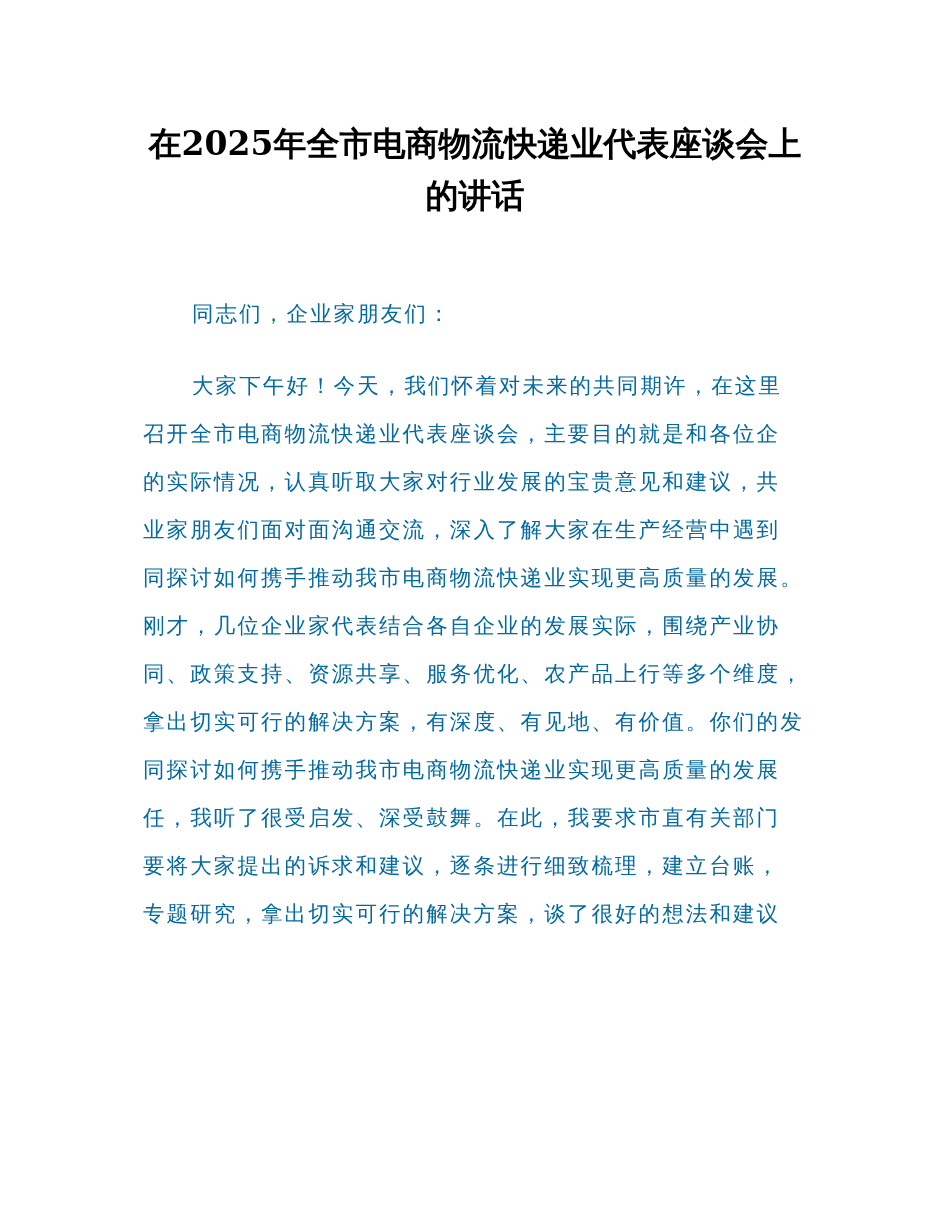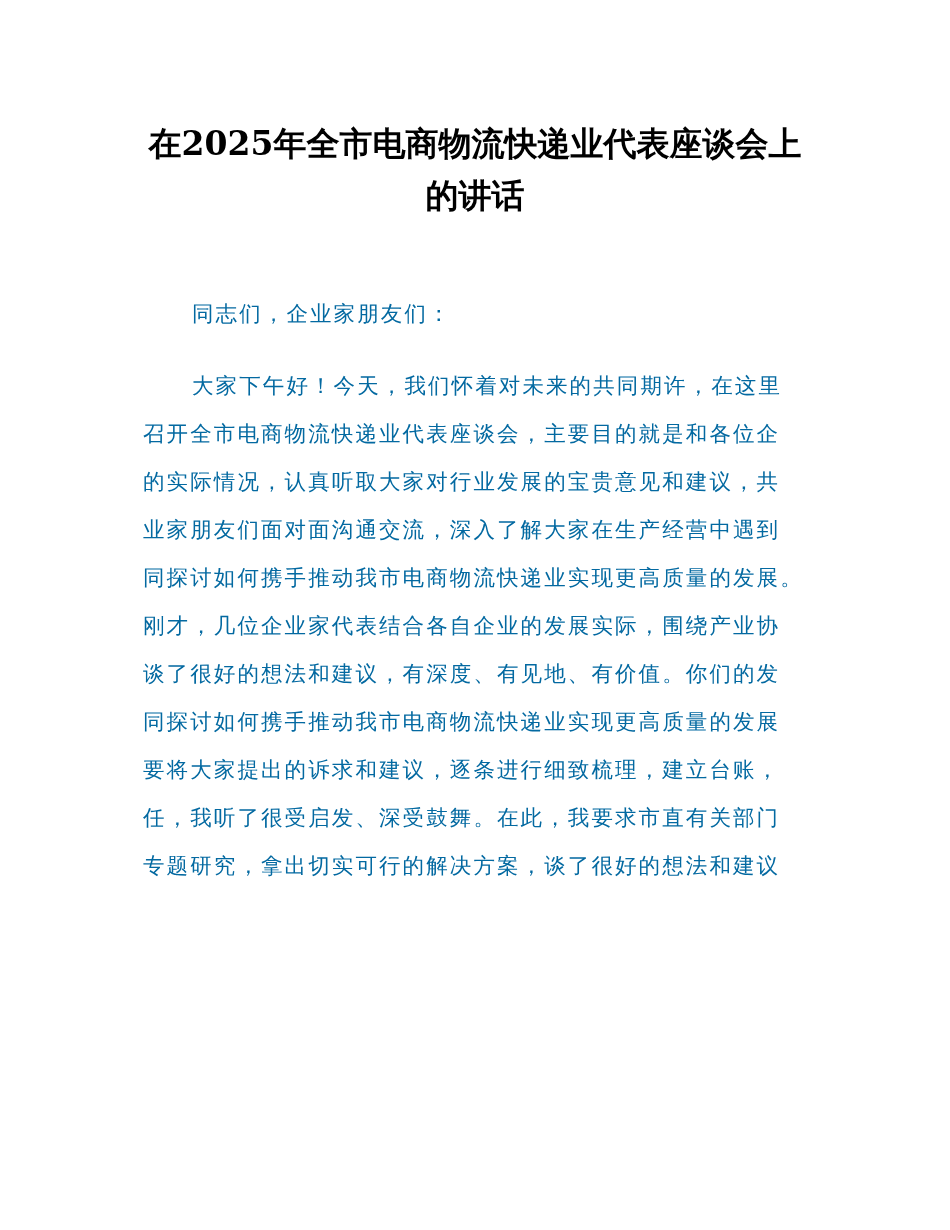--- a/index.html
+++ b/index.html
@@ -33,19 +33,20 @@
 
   <div class="body">
     <div class="line indent">同志们，企业家朋友们：</div>
     <div class="gap"></div>
     <div class="line indent">大家下午好！今天，我们怀着对未来的共同期许，在这里</div>
     <div class="line">召开全市电商物流快递业代表座谈会，主要目的就是和各位企</div>
     <div class="line">的实际情况，认真听取大家对行业发展的宝贵意见和建议，共</div>
     <div class="line">业家朋友们面对面沟通交流，深入了解大家在生产经营中遇到</div>
     <div class="line">同探讨如何携手推动我市电商物流快递业实现更高质量的发展。</div>
     <div class="line">刚才，几位企业家代表结合各自企业的发展实际，围绕产业协</div>
-    <div class="line">谈了很好的想法和建议，有深度、有见地、有价值。你们的发</div>
+    <div class="line">同、政策支持、资源共享、服务优化、农产品上行等多个维度，</div>
+    <div class="line">拿出切实可行的解决方案，有深度、有见地、有价值。你们的发</div>
     <div class="line">同探讨如何携手推动我市电商物流快递业实现更高质量的发展</div>
+    <div class="line">任，我听了很受启发、深受鼓舞。在此，我要求市直有关部门</div>
     <div class="line">要将大家提出的诉求和建议，逐条进行细致梳理，建立台账，</div>
-    <div class="line">任，我听了很受启发、深受鼓舞。在此，我要求市直有关部门</div>
     <div class="line">专题研究，拿出切实可行的解决方案，谈了很好的想法和建议</div>
   </div>
 </div>
 
 </body></html>

